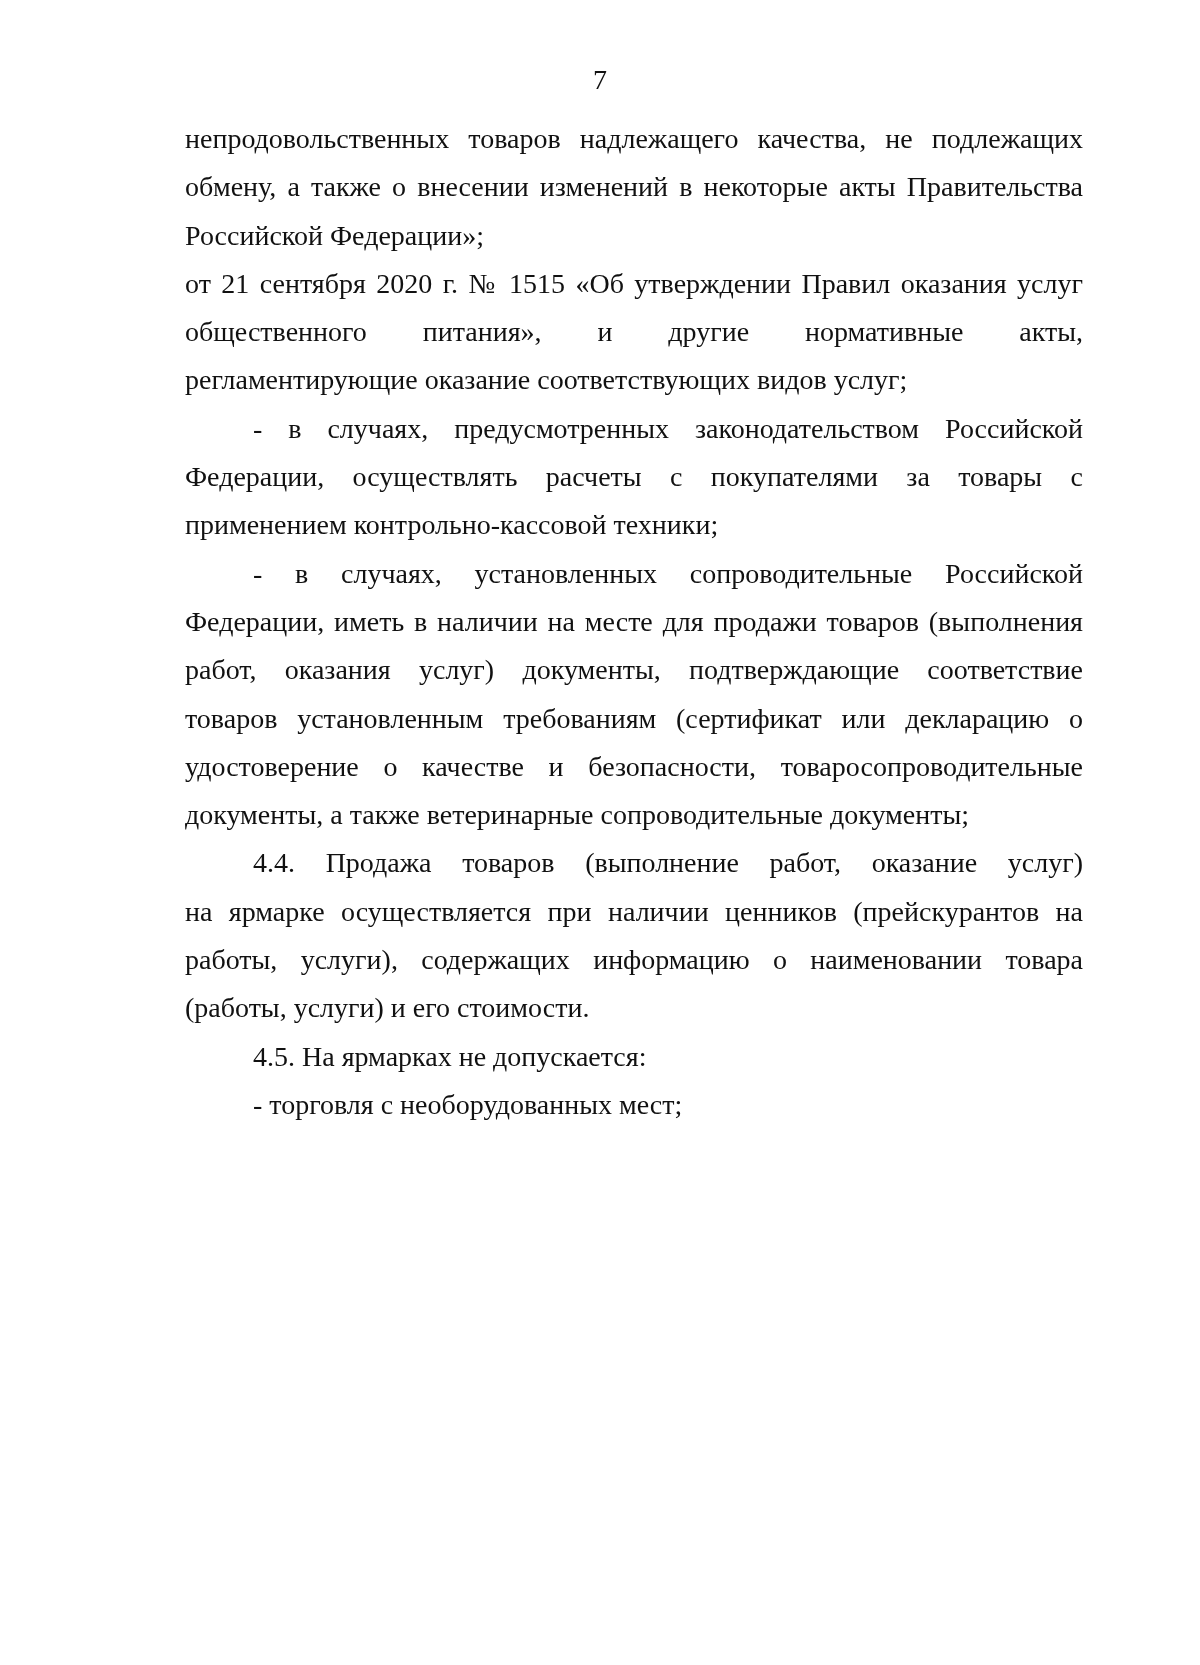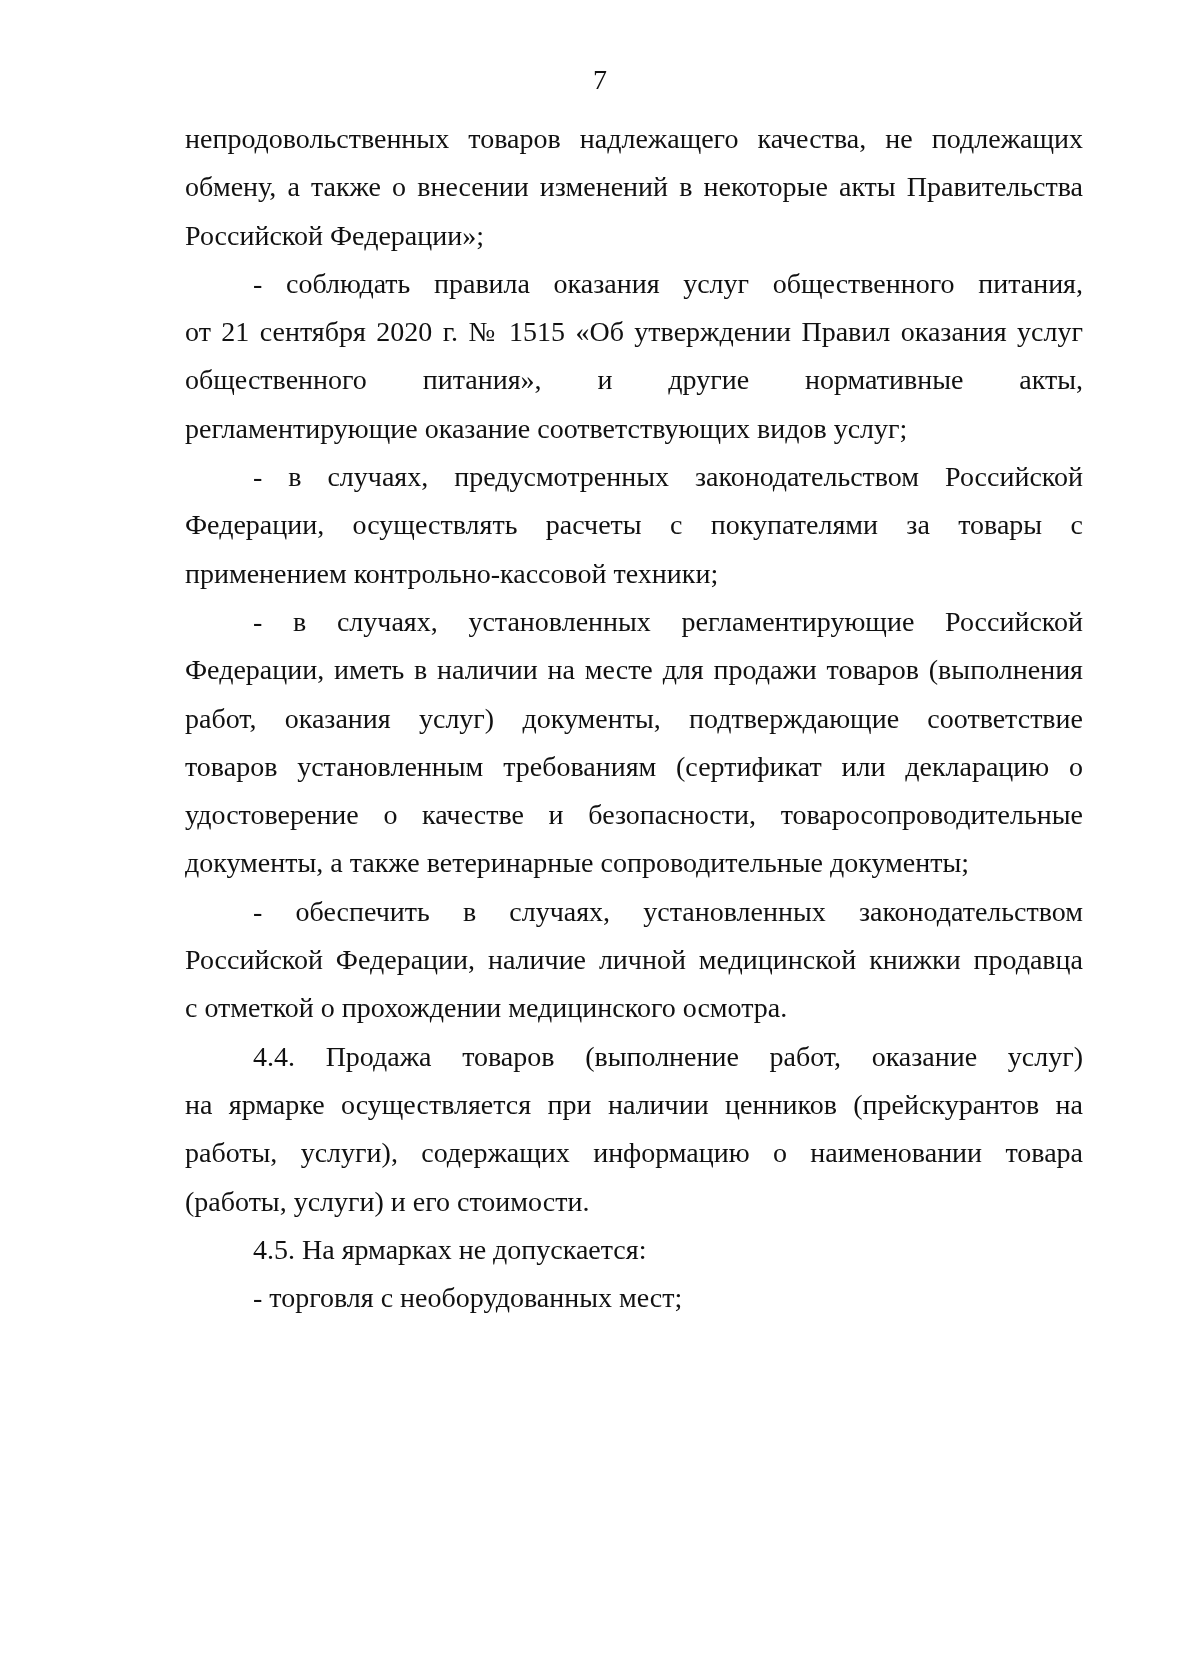--- a/index.html
+++ b/index.html
@@ -55,42 +55,36 @@
 
 <div class="page">
   <div class="page-number">7</div>
   <div class="body-text">
       <div class="paragraph">
         <div class="line">непродовольственных товаров надлежащего качества, не подлежащих</div>
         <div class="line">обмену, а также о внесении изменений в некоторые акты Правительства</div>
         <div class="line last">Российской Федерации»;</div>
       </div>
       <div class="paragraph">
-        <div class="line indent">- соблюдать правила оказания услуг общественного питания,</div>
         <div class="line">от 21 сентября 2020 г. № 1515 «Об утверждении Правил оказания услуг</div>
         <div class="line">общественного питания», и другие нормативные акты,</div>
         <div class="line last">регламентирующие оказание соответствующих видов услуг;</div>
       </div>
       <div class="paragraph">
         <div class="line indent">- в случаях, предусмотренных законодательством Российской</div>
         <div class="line">Федерации, осуществлять расчеты с покупателями за товары с</div>
         <div class="line last">применением контрольно-кассовой техники;</div>
       </div>
       <div class="paragraph">
-        <div class="line indent">- в случаях, установленных регламентирующие Российской</div>
+        <div class="line indent">- в случаях, установленных сопроводительные Российской</div>
         <div class="line">Федерации, иметь в наличии на месте для продажи товаров (выполнения</div>
         <div class="line">работ, оказания услуг) документы, подтверждающие соответствие</div>
         <div class="line">товаров установленным требованиям (сертификат или декларацию о</div>
         <div class="line">удостоверение о качестве и безопасности, товаросопроводительные</div>
         <div class="line last">документы, а также ветеринарные сопроводительные документы;</div>
-      </div>
-      <div class="paragraph">
-        <div class="line indent">- обеспечить в случаях, установленных законодательством</div>
-        <div class="line">Российской Федерации, наличие личной медицинской книжки продавца</div>
-        <div class="line last">с отметкой о прохождении медицинского осмотра.</div>
       </div>
       <div class="paragraph">
         <div class="line indent">4.4. Продажа товаров (выполнение работ, оказание услуг)</div>
         <div class="line">на ярмарке осуществляется при наличии ценников (прейскурантов на</div>
         <div class="line">работы, услуги), содержащих информацию о наименовании товара</div>
         <div class="line last">(работы, услуги) и его стоимости.</div>
       </div>
       <div class="paragraph">
         <div class="line last indent">4.5. На ярмарках не допускается:</div>
       </div>

